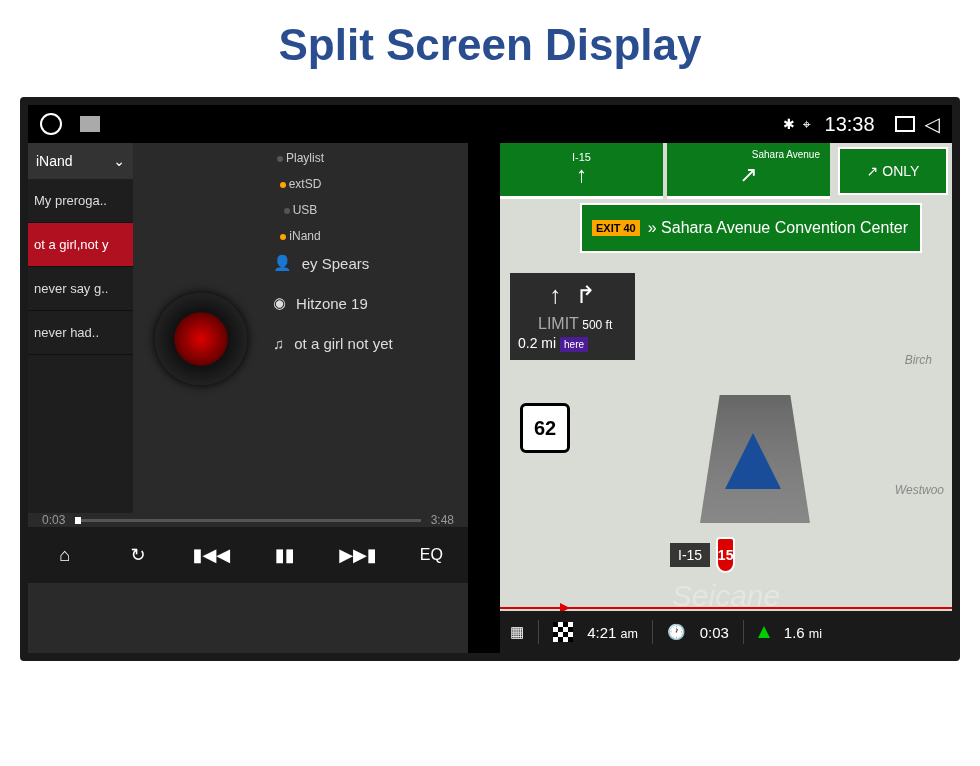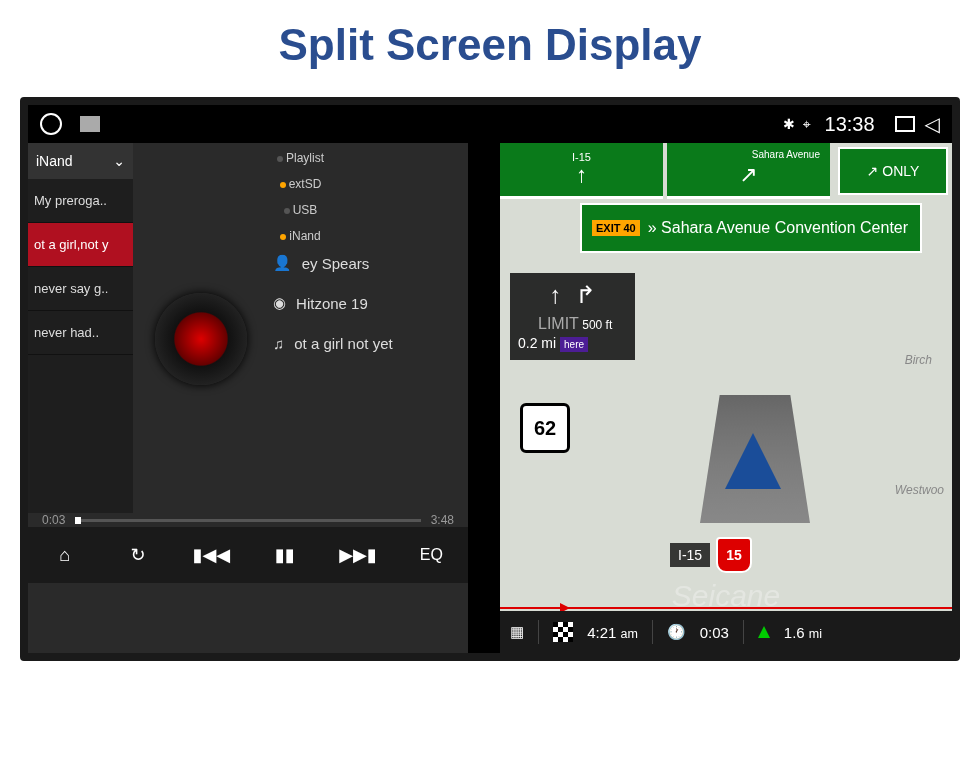--- a/index.html
+++ b/index.html
@@ -68,21 +68,21 @@
 .speed { position: absolute; top: 260px; left: 20px; width: 50px; height: 50px; background: #fff; border: 3px solid #000; border-radius: 6px; display: flex; align-items: center; justify-content: center; font-size: 20px; font-weight: bold; }
 
 .road { position: absolute; top: 120px; left: 200px; width: 110px; height: 260px; background: linear-gradient(180deg, #666 0%, #888 100%); transform: perspective(300px) rotateX(40deg); transform-origin: bottom; }
 .arrow-nav { position: absolute; top: 290px; left: 225px; width: 0; height: 0; border-left: 28px solid transparent; border-right: 28px solid transparent; border-bottom: 56px solid #1a4d99; }
 
 .street { position: absolute; color: #888; font-size: 12px; }
 .street.birch { top: 210px; right: 20px; font-style: italic; }
 .street.west { top: 340px; right: 8px; font-style: italic; }
 
 .shield { position: absolute; bottom: 80px; left: 170px; display: flex; align-items: center; gap: 6px; }
-.shield-badge { width: 36px; height: 36px; background: #d00; border: 2px solid #fff; border-radius: 4px 4px 10px 10px; color: #fff; display: flex; align-items: center; justify-content: center; font-size: 14px; font-weight: bold; }
+.shield-badge { width: 19px; height: 36px; background: #d00; border: 2px solid #fff; border-radius: 4px 4px 10px 10px; color: #fff; display: flex; align-items: center; justify-content: center; font-size: 14px; font-weight: bold; }
 .shield-label { background: rgba(0,0,0,0.75); color: #fff; padding: 4px 8px; font-size: 14px; }
 
 .nav-bottom { position: absolute; bottom: 0; left: 0; right: 0; height: 42px; background: #1a1a1a; display: flex; align-items: center; color: #fff; font-size: 15px; padding: 0 10px; gap: 14px; }
 .nav-bottom .flag { width: 20px; height: 20px; background: repeating-conic-gradient(#fff 0 90deg, #000 0 180deg); background-size: 10px 10px; }
 .nav-bottom .sep { flex: 0 0 1px; height: 24px; background: #444; }
 .nav-bottom .next { width: 0; height: 0; border-left: 6px solid transparent; border-right: 6px solid transparent; border-bottom: 12px solid #0c0; }
 
 .watermark { position: absolute; bottom: 40px; left: 50%; transform: translateX(-50%); color: rgba(255,255,255,0.3); font-size: 30px; font-style: italic; pointer-events: none; }
 .redline { position: absolute; bottom: 44px; left: 0; right: 0; height: 2px; background: #d00; }
 .redtri { position: absolute; bottom: 40px; left: 60px; width: 0; height: 0; border-top: 5px solid transparent; border-bottom: 5px solid transparent; border-left: 10px solid #d00; }

